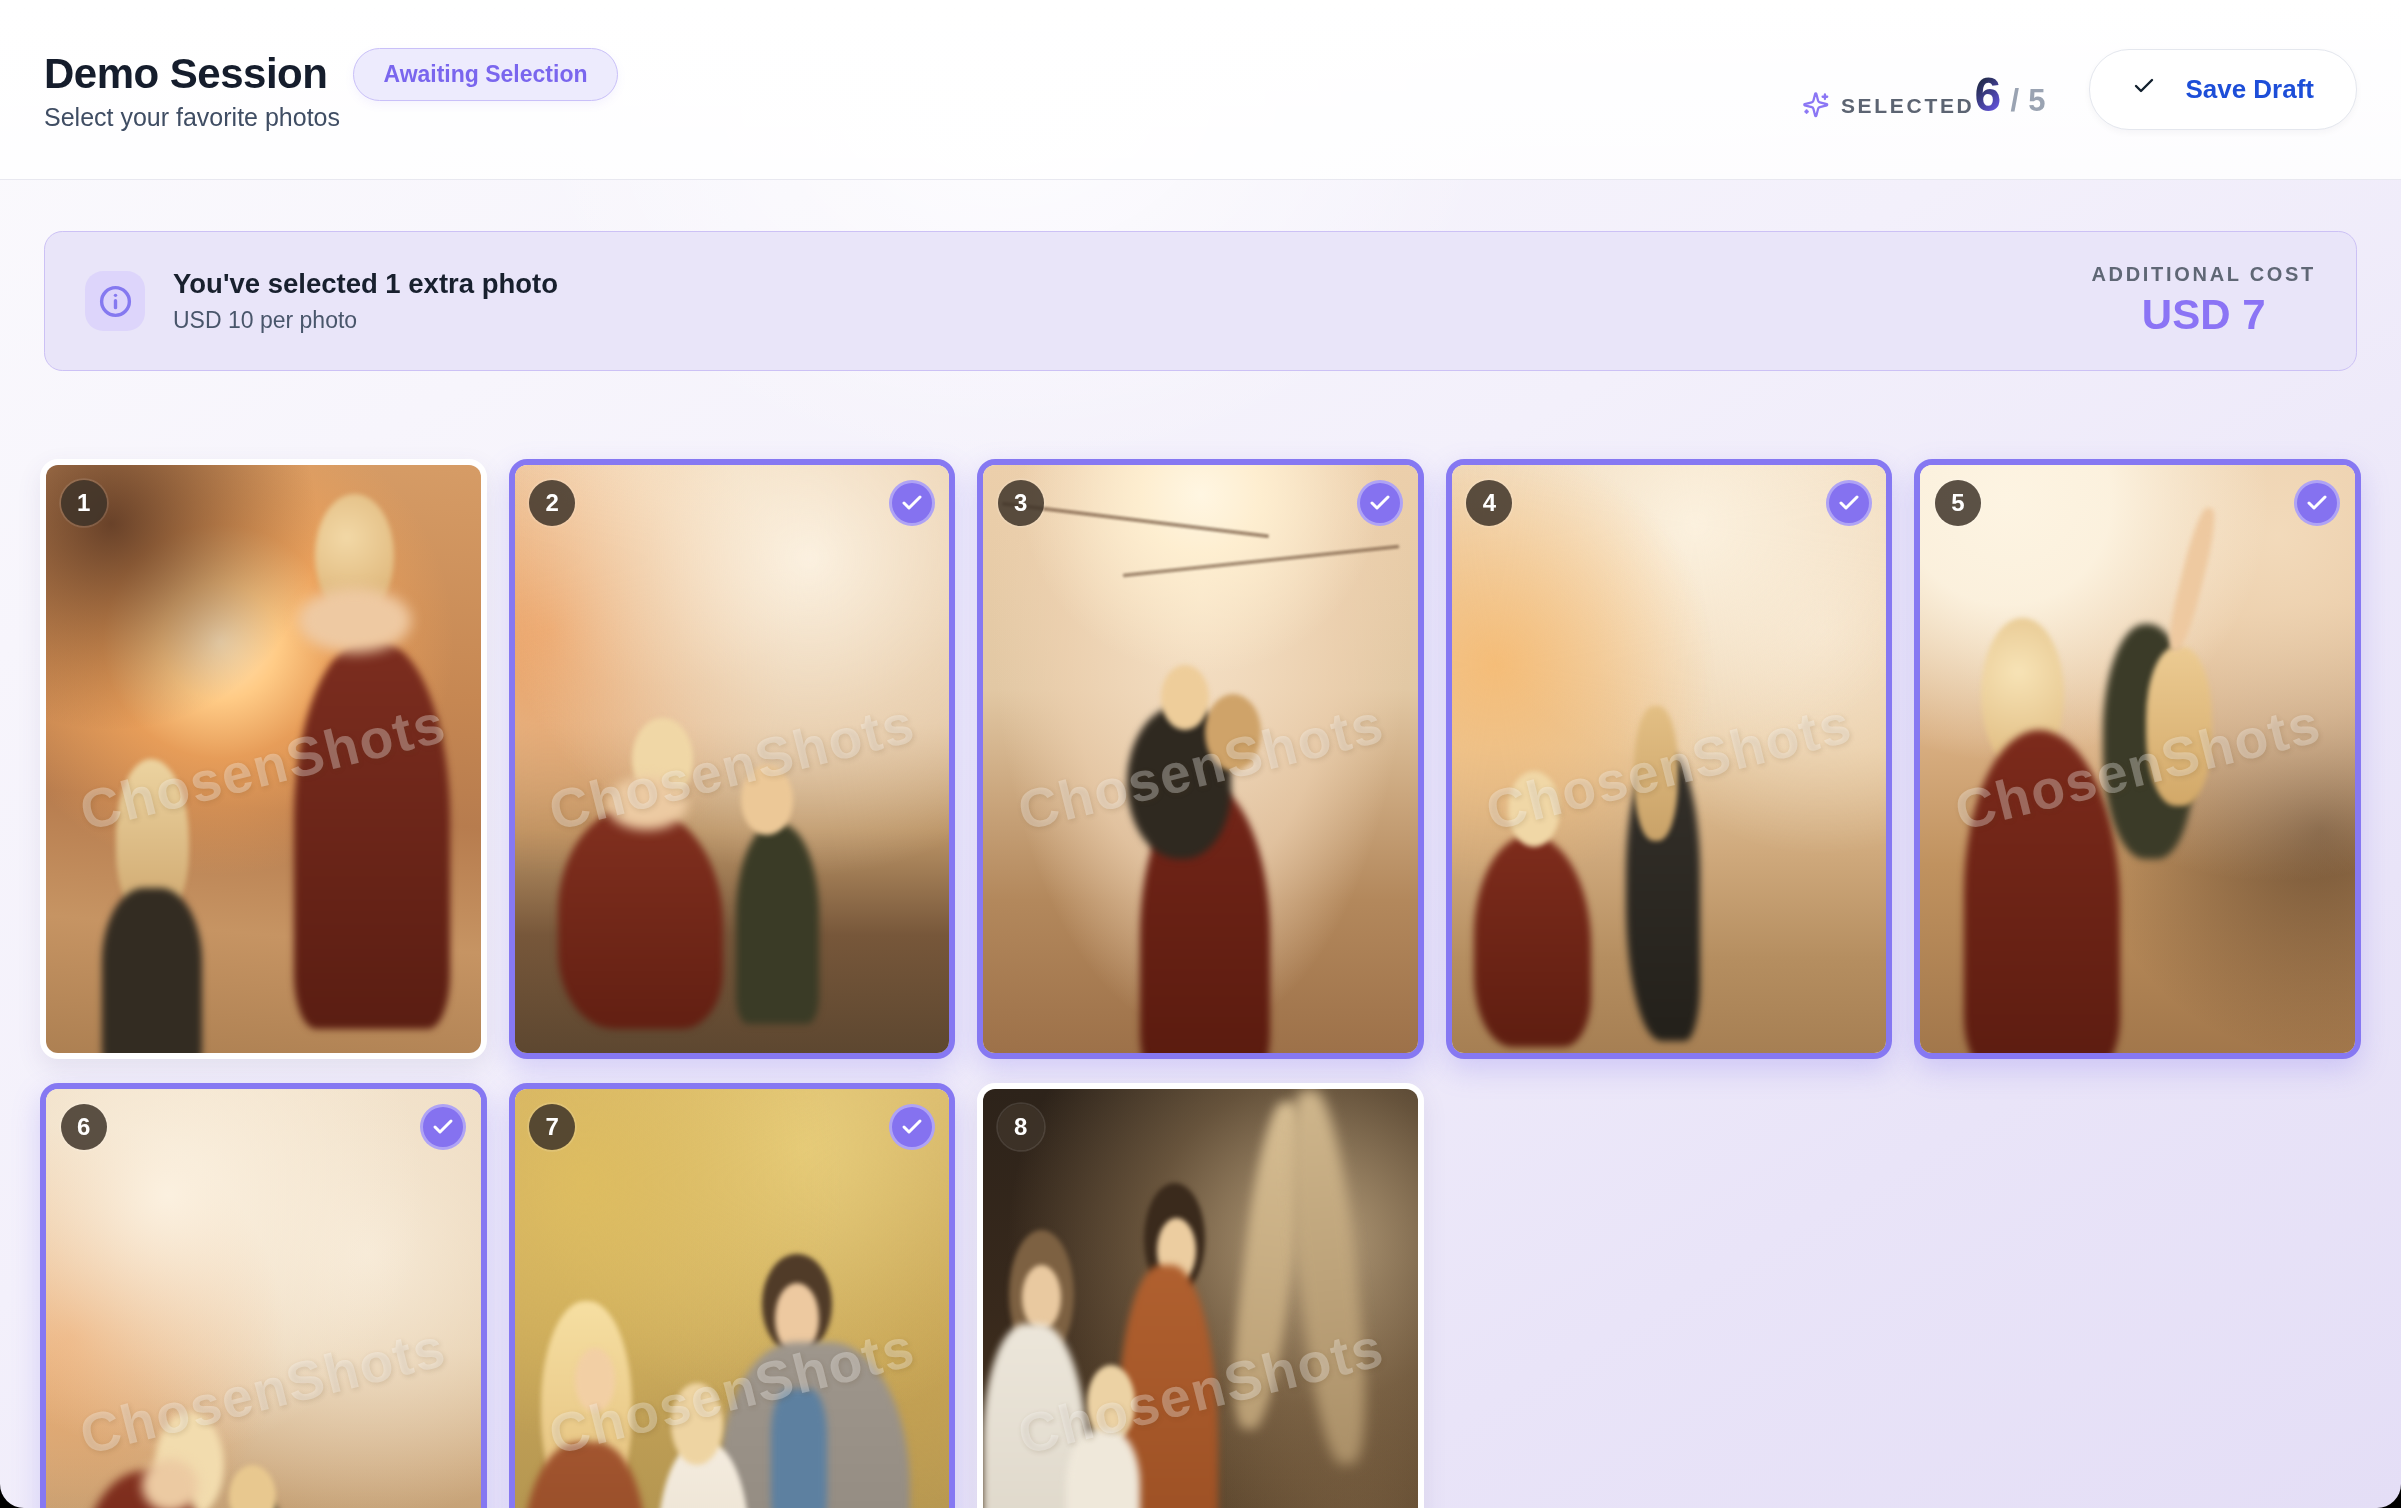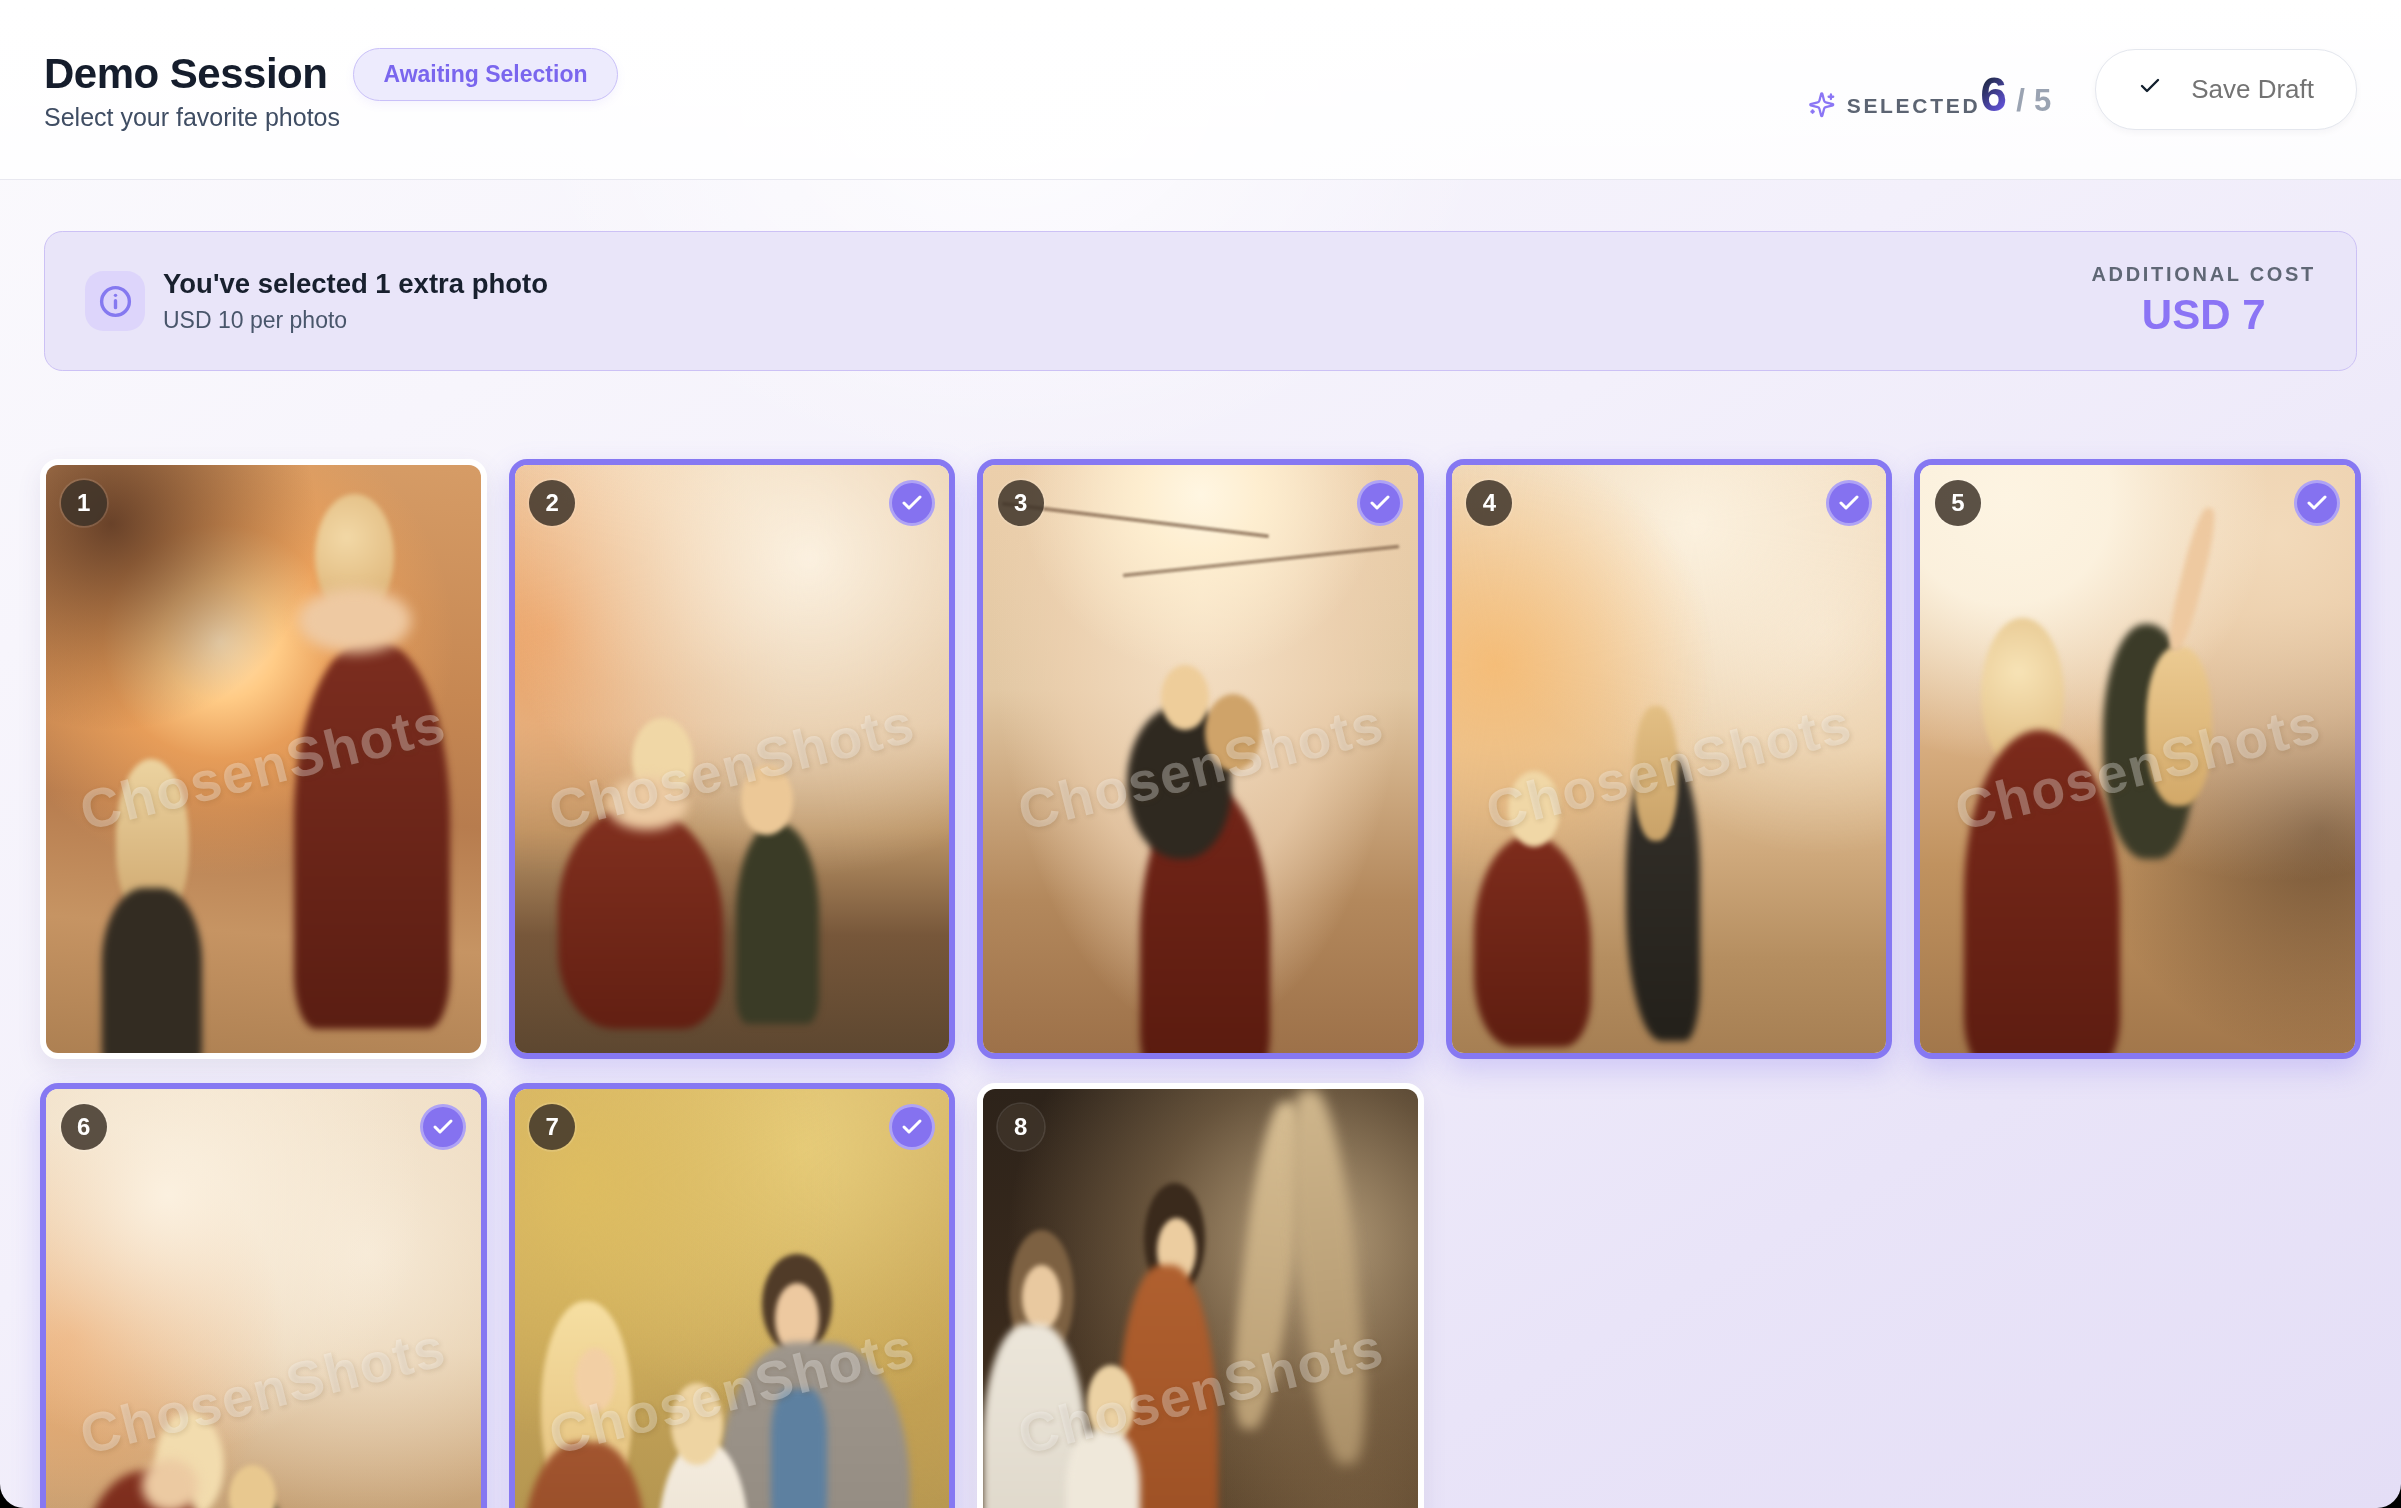--- a/index.html
+++ b/index.html
@@ -40,40 +40,40 @@
     background:linear-gradient(135deg,#232c4e 25%,#6a57ea 85%);
     -webkit-background-clip:text; background-clip:text; color:transparent;
   }
   .sel-sep,.sel-total{ font-size:31px; font-weight:700; color:#9aa3b2; }
   .progress{ margin-top:13px; width:100%; height:9.2px; border-radius:5.5px; background:#e6e2f6; overflow:hidden; }
   .progress-fill{ height:100%; border-radius:5.5px; background:linear-gradient(90deg,#7a5ef0,#a78bfa); }
 
   .btn{ display:flex; align-items:center; gap:16.5px; height:81px; border-radius:40px;
         font-size:26px; cursor:pointer; border:none; }
   .btn-save{
-    padding:0 42px; background:#fff; color:#737373; font-weight:400;
+    padding:0 42px; background:#fff; color:#1d4ed8; font-weight:700;
     border:1.8px solid #e4e7ee; box-shadow:0 2.7px 7.3px rgba(20,20,60,.04);gap:29px;
   }
   .btn-submit{
     padding:0 46px; color:#fff; font-weight:700;
     background:linear-gradient(100deg,#8a72f3 0%,#9f8cf8 100%);
     box-shadow:0 13px 31px rgba(138,114,243,.38);
   }
 
   
   .banner{
     margin:51px 44px 0; height:140px; border-radius:18.3px;
     background:#e9e5f9; border:1.4px solid #ccc1f5;
     display:flex; align-items:center; padding:0 40px;
   }
   .banner-icon{
     width:60px; height:60px; border-radius:18.3px; background:#ddd5fb;
     display:flex; align-items:center; justify-content:center; flex:0 0 auto;
   }
-  .banner-text{ margin-left:18px; }
+  .banner-text{ margin-left:28px; }
   .banner-title{ font-size:27.5px; font-weight:800; color:#18202e; }
   .banner-sub{ margin-top:7.3px; font-size:23px; color:#49566b; }
   .banner-cost{ margin-left:auto; text-align:center; }
   .cost-label{ font-size:20px; font-weight:600; color:#5f6775; letter-spacing:2.7px; }
   .cost-value{ margin-top:5.5px; font-size:42px; font-weight:800; color:#8b74f5; }
 
   
   .grid{
     margin:88px 40px 0; display:grid;
     grid-template-columns:repeat(5,1fr); gap:24px 22px;

